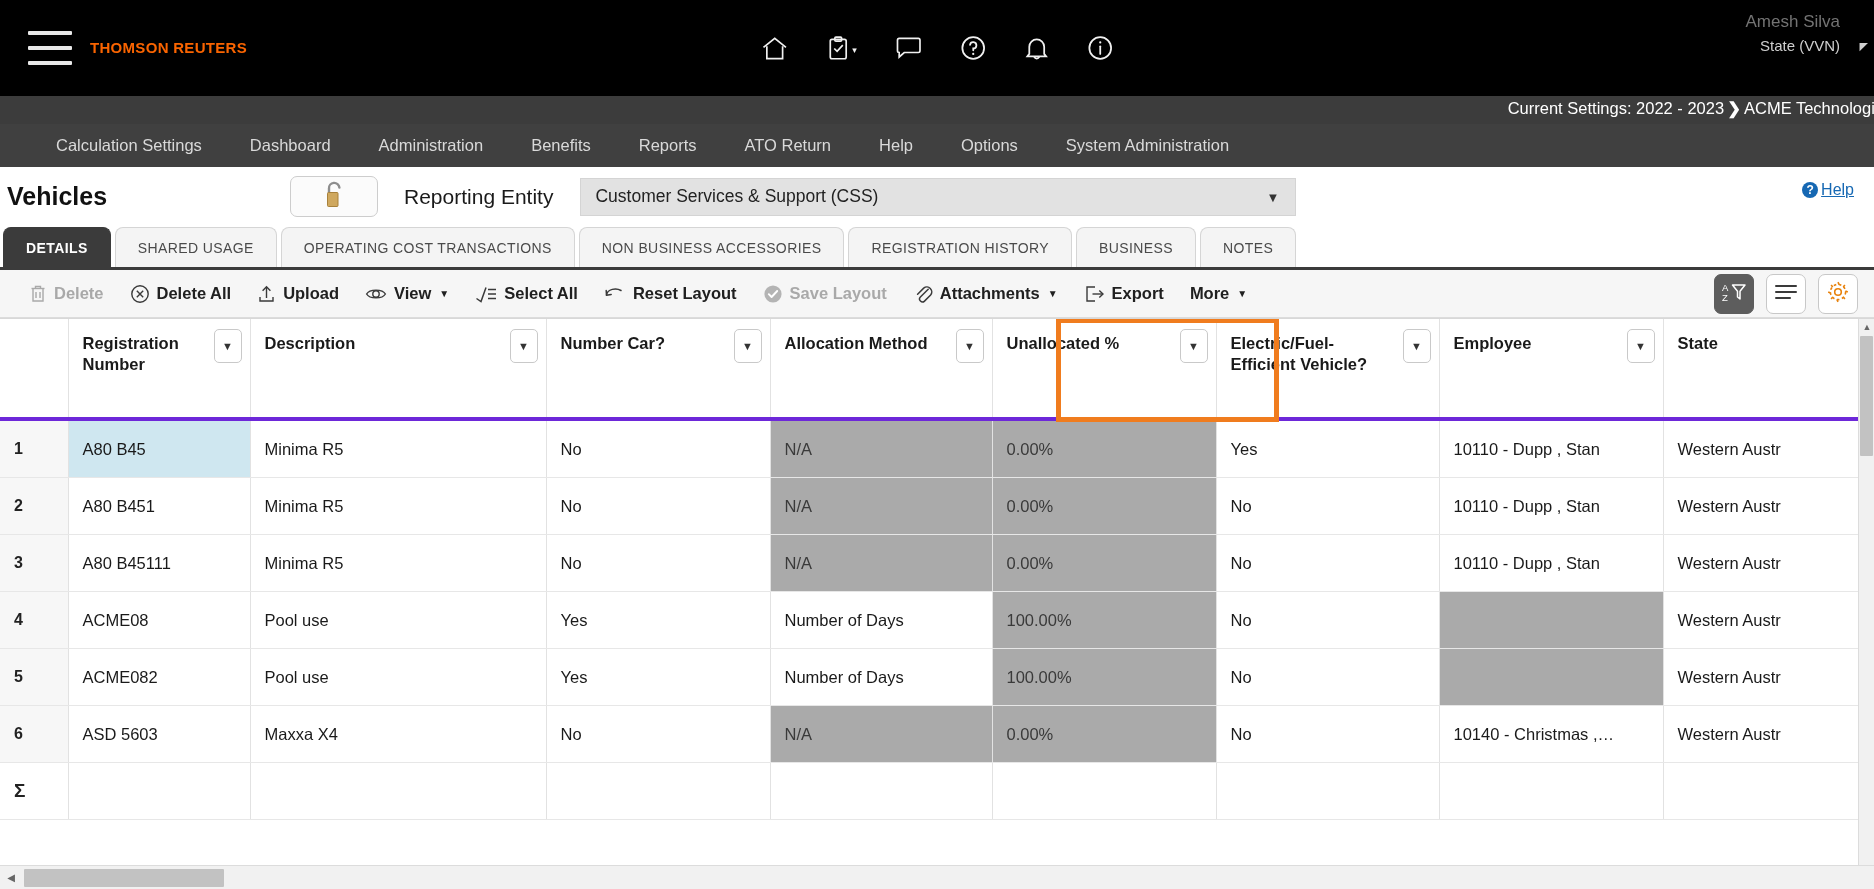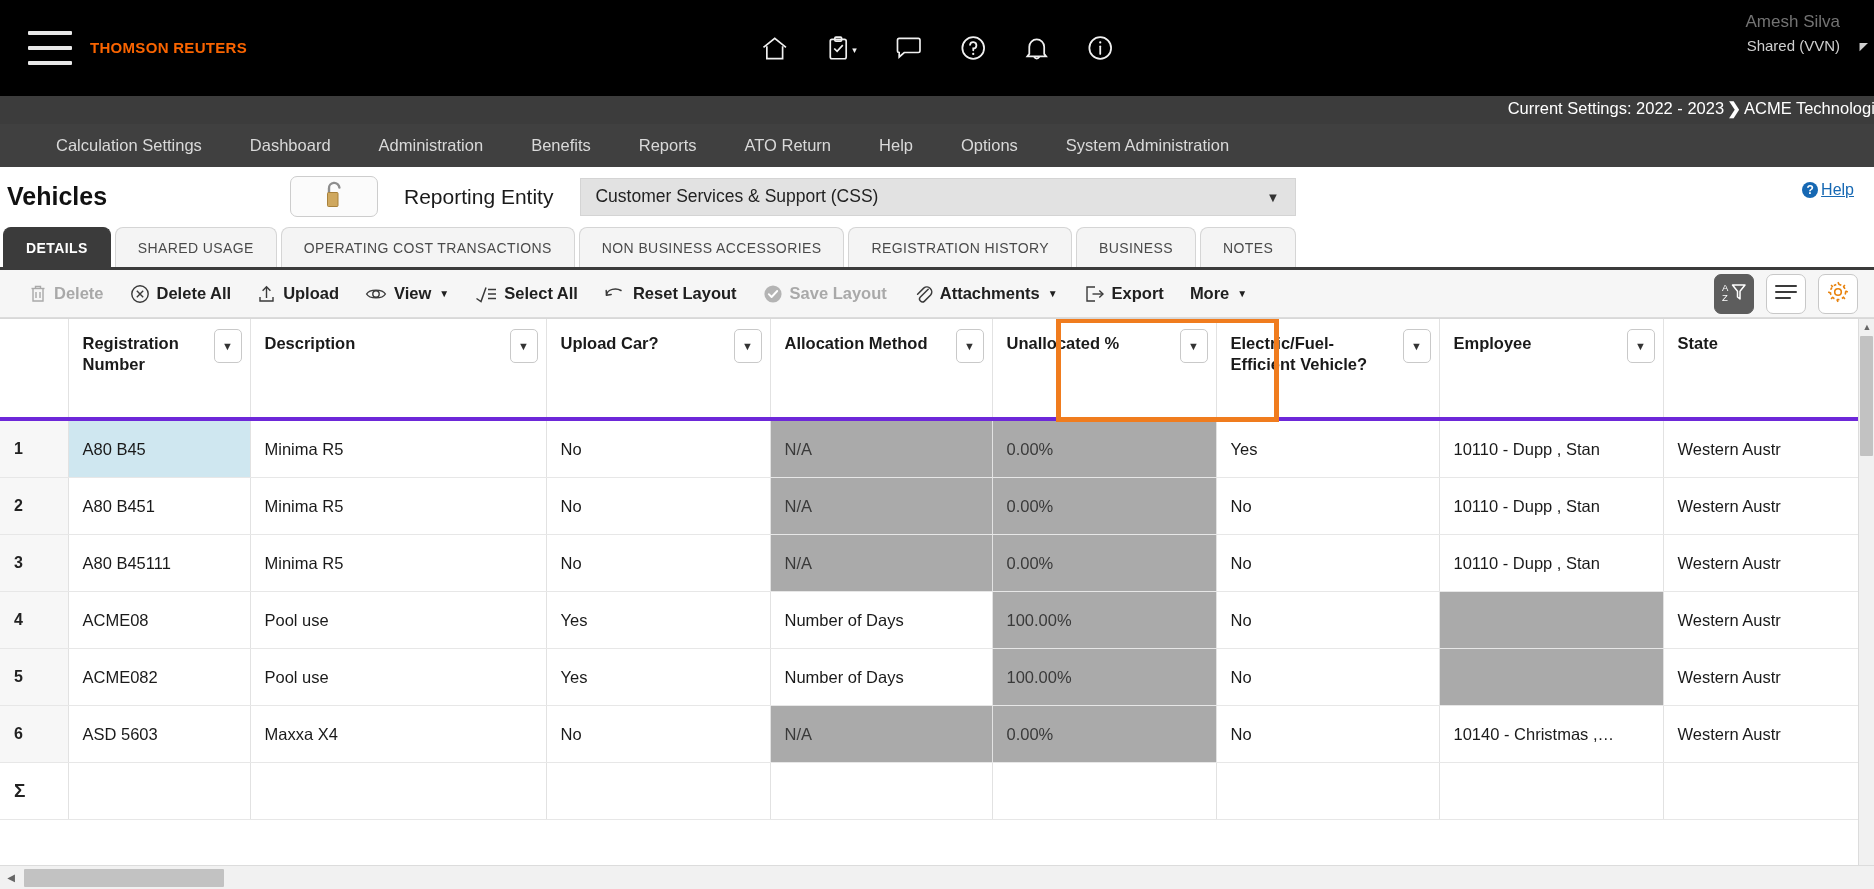--- a/index.html
+++ b/index.html
@@ -431,21 +431,21 @@
         <svg width="26" height="26" viewBox="0 0 22 22" fill="none" stroke="#f0f0f0" stroke-width="1.5">
           <circle cx="11" cy="11" r="9.2"></circle>
           <path d="M11 9.6 V16" stroke-linecap="round"></path>
           <circle cx="11" cy="6.3" r="0.95" fill="#f0f0f0" stroke="none"></circle>
         </svg>
       </div>
     </div>
 
     <div class="user-block">
       <div class="user-name">Amesh Silva</div>
-      <div class="user-role">Shared (VVN)</div>
+      <div class="user-role">State (VVN)</div>
     </div>
     <div class="user-caret">◤</div>
   </div>
 
   <div class="settings-strip">
     <div class="settings-text">
       <span>Current Settings: 2022 - 2023</span><span class="chev">❯</span><span>ACME Technologie</span>
     </div>
   </div>
 
@@ -644,21 +644,21 @@
           <th class="rownum-h"></th>
           <th>
             <span class="hdr-text">Registration Number</span>
             <span class="hdr-dd">▼</span>
           </th>
           <th>
             <span class="hdr-text">Description</span>
             <span class="hdr-dd">▼</span>
           </th>
           <th>
-            <span class="hdr-text">Upload Car?</span>
+            <span class="hdr-text">Number Car?</span>
             <span class="hdr-dd">▼</span>
           </th>
           <th>
             <span class="hdr-text">Allocation Method</span>
             <span class="hdr-dd">▼</span>
           </th>
           <th>
             <span class="hdr-text">Unallocated %</span>
             <span class="hdr-dd">▼</span>
           </th>

